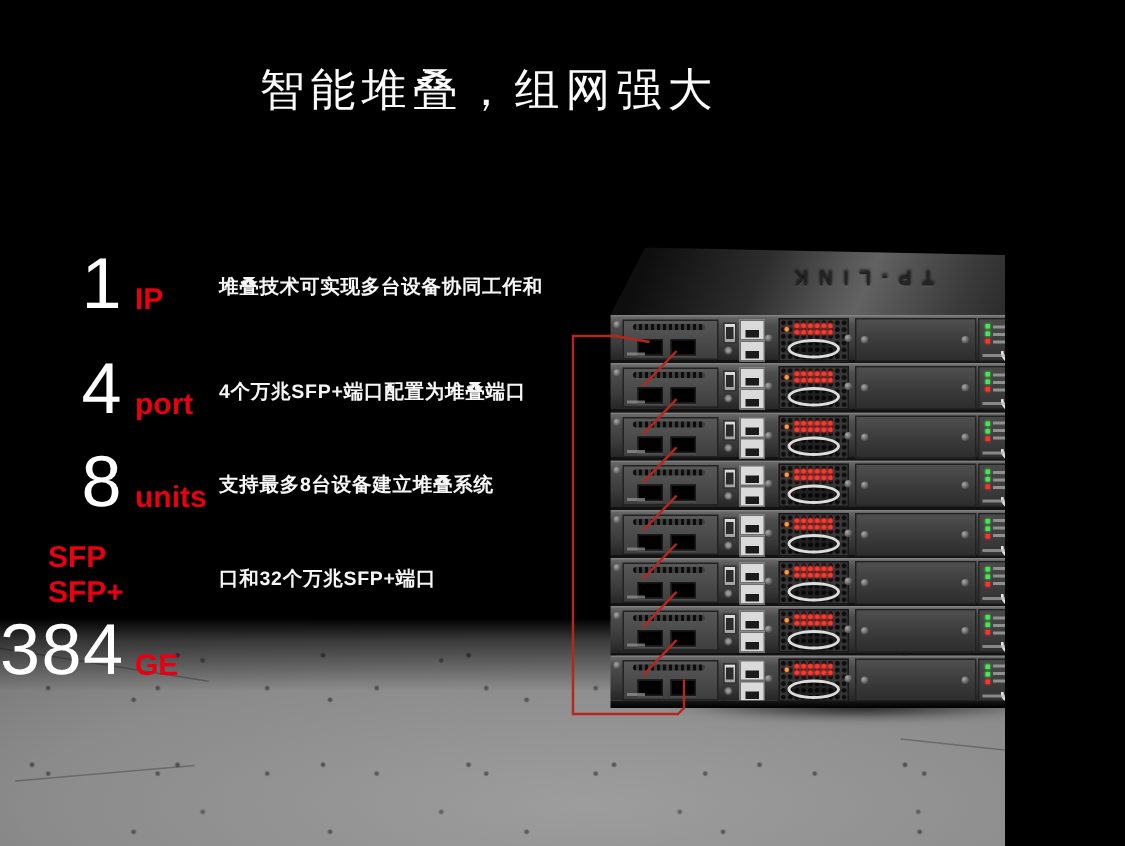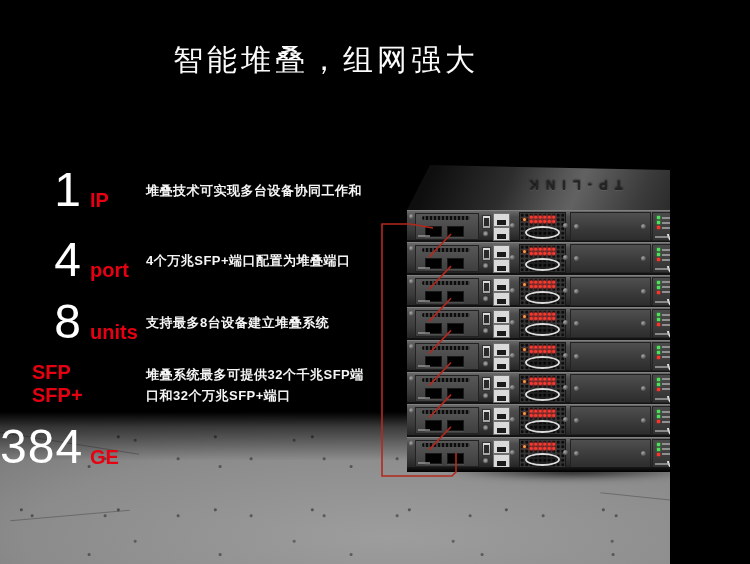--- a/index.html
+++ b/index.html
@@ -34,21 +34,21 @@
   .feature{position:absolute;left:0;height:52px;display:flex;align-items:center;color:#fff;}
   .feature .num{width:82px;text-align:right;font-size:48px;font-weight:200;line-height:48px;
     color:#fff;letter-spacing:1px;}
   .feature .labels{margin-left:8px;display:flex;flex-direction:column;height:48px;
     font-size:20px;font-weight:bold;color:var(--accent,#e60012);line-height:1.15;}
   .feature .labels.single{justify-content:flex-end;padding-bottom:5px;}
   .feature .labels.double{justify-content:flex-start;margin-left:32px;}
   .feature .desc{position:absolute;left:130px;font-size:13px;font-weight:bold;
     line-height:21px;letter-spacing:.5px;color:#f5f5f5;white-space:nowrap;}
   .feature .desc span{display:block;margin-left:16px;}
-  .f1{top:164px;} .f2{top:234px;} .f3{top:296px;} .f4{top:359px;} .f5{top:421px;}
+  .f1{top:164px;} .f2{top:234px;} .f3{top:296px;} .f4{top:359px;} .f5{top:408px;}
 
   
   .lid{position:absolute;left:400px;top:160px;width:345px;height:50px;
     clip-path:polygon(30px 5px,317px 11px,340px 50px,7px 50px);
     background:linear-gradient(113deg,#0e0e0e 10%,#2d2d2d 32%,#575757 47%,#626262 52%,#3b3b3b 70%,#131313 94%);}
   .brand{position:absolute;left:0;right:0;top:18px;text-align:center;transform:rotate(180deg);
     font-size:13px;font-weight:bold;letter-spacing:7px;color:#242424;
     text-shadow:0 -1px 0 rgba(255,255,255,.08),0 1px 2px rgba(0,0,0,.9);}
 
   
@@ -175,21 +175,20 @@
       <span>支持最多8台设备建立堆叠系统</span>
     </div>
   </div>
 
   <div class="feature f4">
     <div class="labels double">
       <span>SFP</span>
       <span>SFP+</span>
     </div>
     <div class="desc">
-      <span>堆叠系统最多可提供32个千兆SFP端</span>
       <span>口和32个万兆SFP+端口</span>
     </div>
   </div>
 
   <div class="feature f5">
     <div class="num">384</div>
     <div class="labels single">
       <span>GE</span>
     </div>
   </div>

